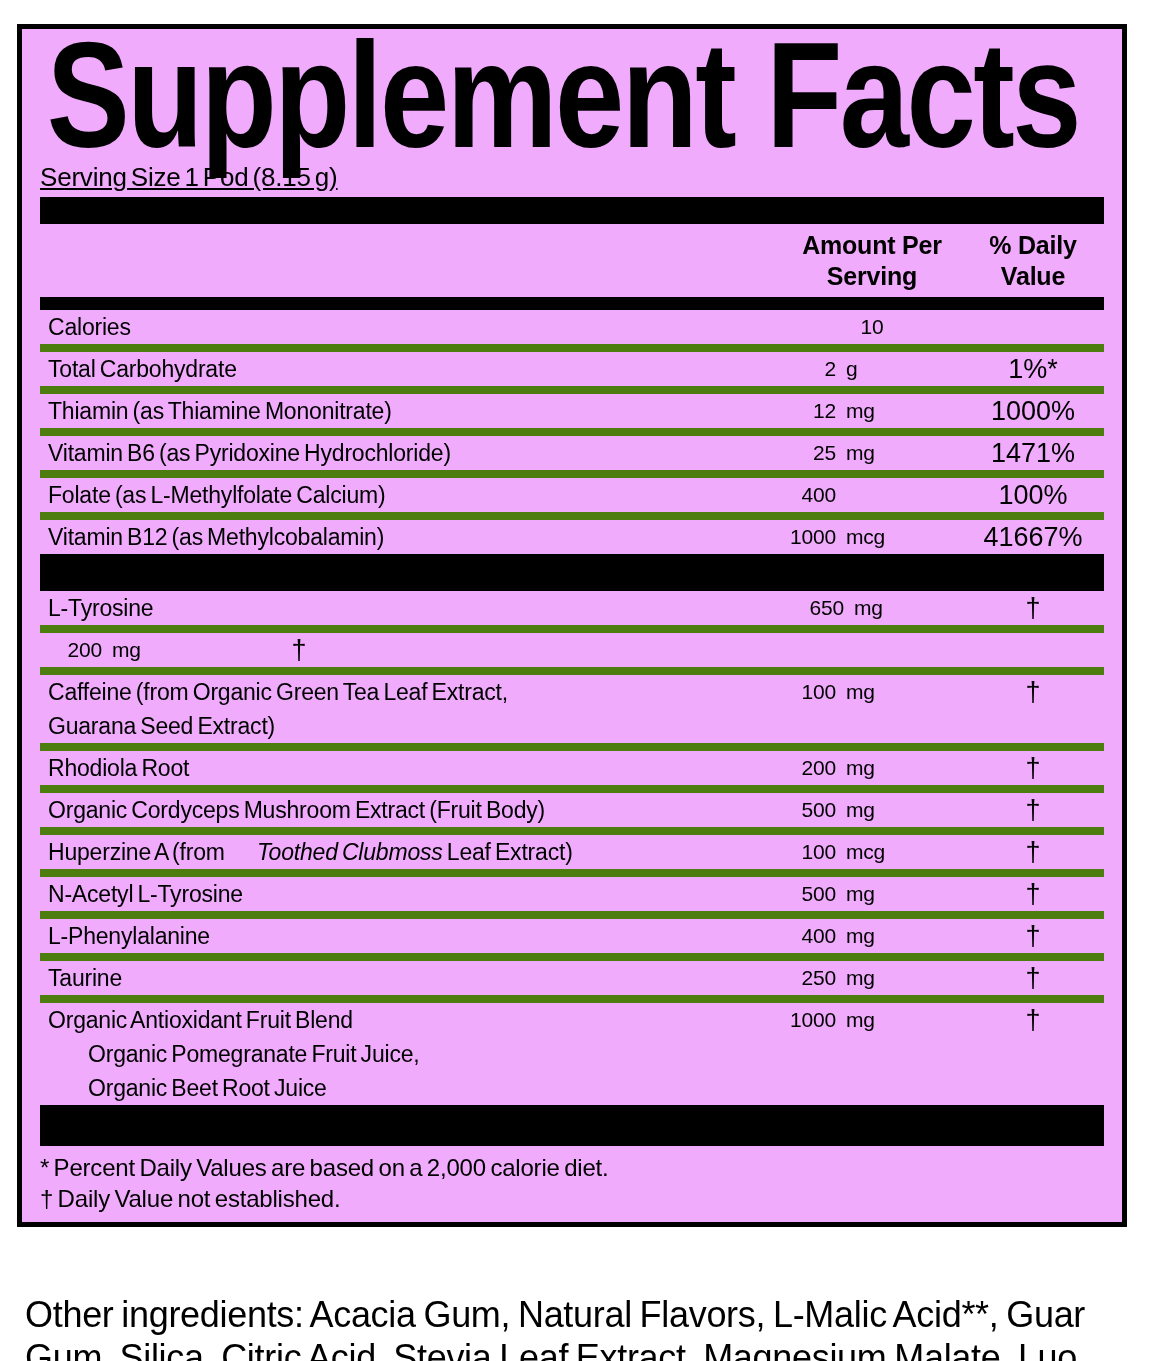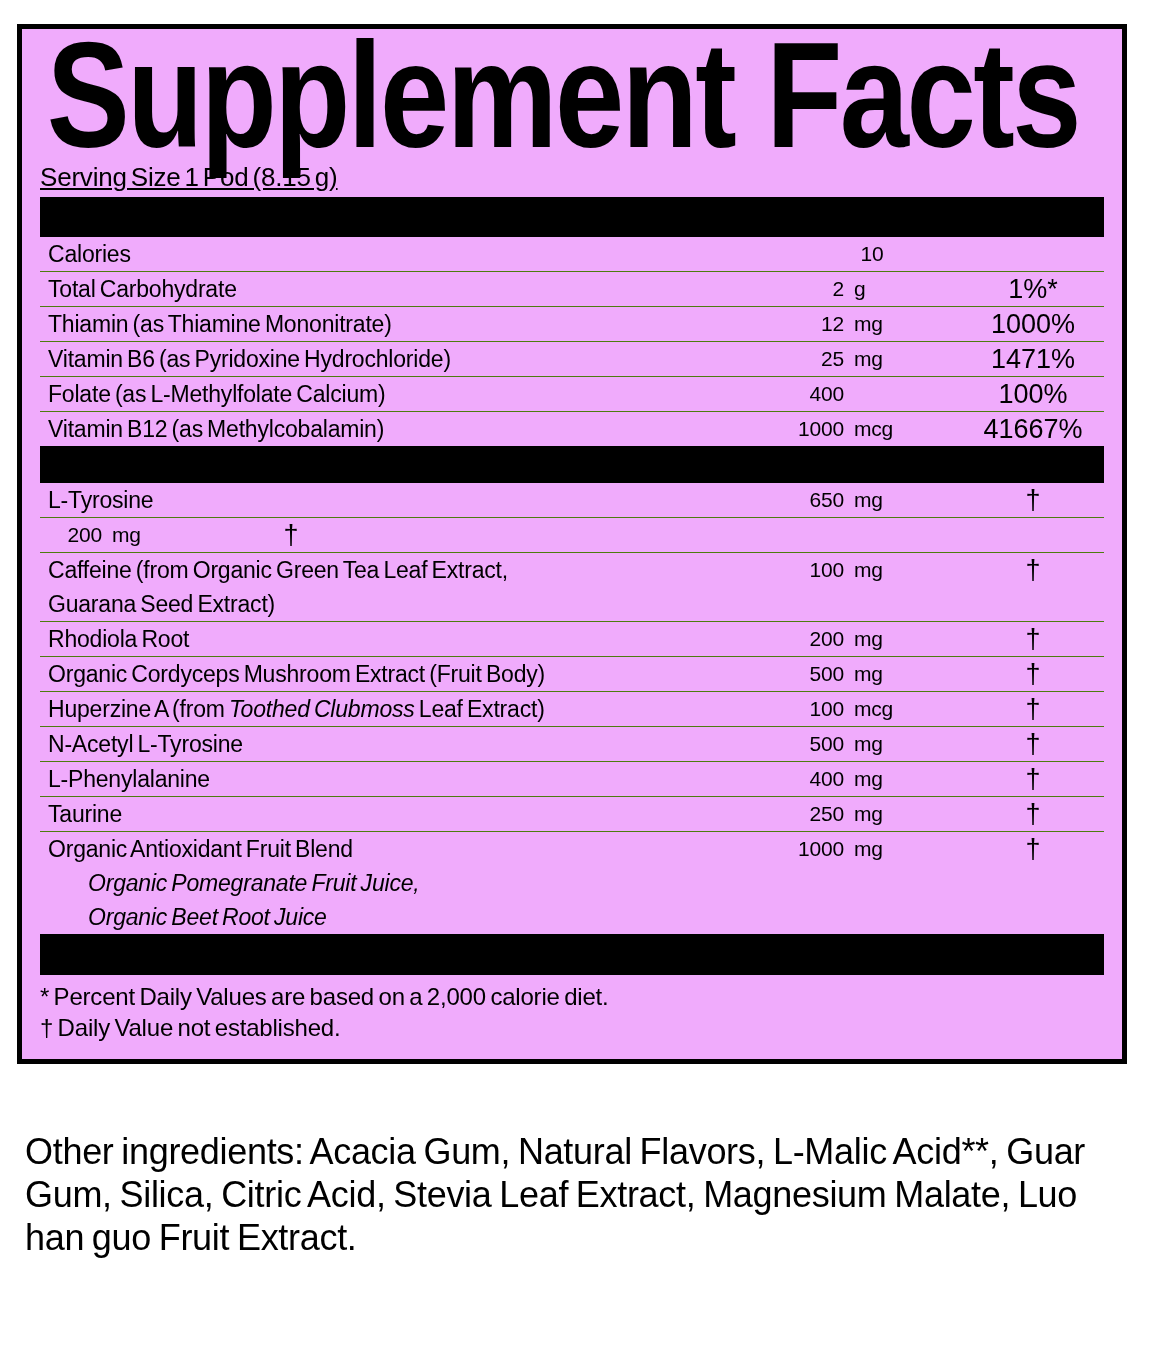--- a/index.html
+++ b/index.html
@@ -51,49 +51,49 @@
   .col-head {
     font-weight: bold;
     font-size: 25px;
     line-height: 31px;
     text-align: center;
     letter-spacing: -0.2px;
   }
   .col-head.amount { width: 180px; }
   .col-head.dv { width: 142px; }
   .section .row { display: flex; align-items: flex-start; }
-  .section .row + .row { border-top: 1px solid #4d7c0f; }
+  .section .row + .row { border-top: 8px solid #4d7c0f; gap: 8px; }
   .row-name {
     flex: 1;
     padding-left: 8px;
     font-size: 23px;
     line-height: 34px;
     letter-spacing: -0.2px;
     word-spacing: -2px;
   }
-  .name-line.sub-line { padding-left: 40px; font-style: italic; }
-  .row-name .italic { font-style: italic; }
+  .name-line.sub-line { padding-left: 40px; }
+  .row-name .italic { font-style: italic; margin-left: 28px; }
   .row-amt {
     width: 180px;
     display: flex;
     font-size: 21px;
     line-height: 34px;
     letter-spacing: -0.2px;
   }
   .row-amt .amt-val { width: 62px; text-align: right; }
   .row-amt .amt-unit { flex: 1; padding-left: 10px; text-align: left; }
   .row-amt.center { justify-content: center; }
   .row-amt.center .amt-val { width: auto; text-align: center; }
   .row-dv {
     width: 142px;
     text-align: center;
     font-size: 27px;
     line-height: 34px;
   }
-  .footnotes { padding: 6px 0 16px; }
+  .footnotes { padding: 6px 0 8px; }
   .footnote {
     font-size: 24px;
     line-height: 31px;
     letter-spacing: -0.2px;
     word-spacing: -2px;
   }
   .below-box { margin: 66px 20px 0 25px; }
   .other-ingredients {
     font-size: 36px;
     line-height: 43px;
@@ -102,20 +102,31 @@
   }
 </style>
 </head>
 <body>
 
 <div class="facts-box">
   <div class="title">Supplement Facts</div>
   <div class="serving">Serving Size 1 Pod (8.15 g)</div>
   <div class="bar bar-1"></div>
 
+  <div class="header-row">
+    <div class="header-spacer"></div>
+    <div class="col-head amount">
+      <div>Amount Per</div>
+      <div>Serving</div>
+    </div>
+    <div class="col-head dv">
+      <div>% Daily</div>
+      <div>Value</div>
+    </div>
+  </div>
   <div class="bar bar-2"></div>
 
   <div class="section" id="section-0">
       <div class="row">
         <div class="row-name">
           <div class="name-line"><span>Calories</span></div>
         </div>
         <div class="row-amt center">
           <span class="amt-val">10</span>
         </div>

